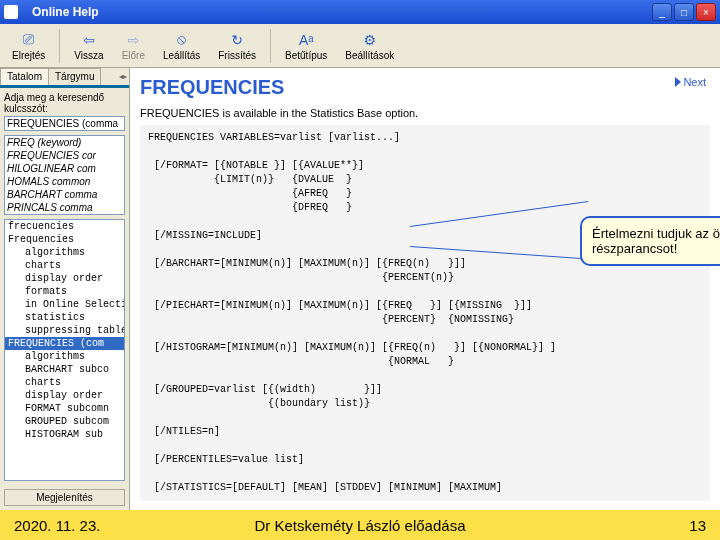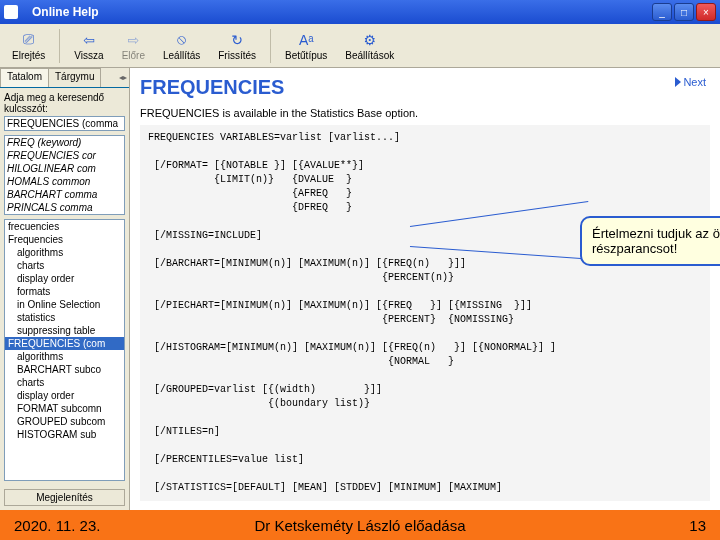--- a/index.html
+++ b/index.html
@@ -12,44 +12,44 @@
   .win-btn { width: 20px; height: 18px; background: linear-gradient(to bottom,#5a8cf0,#2a5cd0); border: 1px solid #1a3c90; border-radius: 3px; color:#fff; display:flex; align-items:center; justify-content:center; font-size:10px; cursor:pointer; }
   .win-btn.close { background: linear-gradient(to bottom,#f05a5a,#d02a2a); border-color:#901a1a; }
   .toolbar { background: #ece9d8; height: 44px; border-bottom: 1px solid #aca899; display: flex; align-items: center; padding: 0 4px; gap: 2px; }
   .tb-item { display: flex; flex-direction: column; align-items: center; gap: 1px; padding: 2px 8px; cursor: pointer; }
   .tb-item.disabled { opacity: .45; }
   .tb-icon { width: 18px; height: 18px; display:flex; align-items:center; justify-content:center; color:#2a5cd0; font-size:14px; }
   .tb-label { font-size: 10px; }
   .tb-sep { width:1px; height:34px; background:#c0bca8; margin:0 4px; }
   .body-area { display: flex; height: calc(100% - 24px - 44px - 30px); }
   .sidebar { width: 130px; background: #ece9d8; border-right: 1px solid #aca899; display:flex; flex-direction:column; }
-  .tabs { display:flex; height:20px; border-bottom:1px solid #0369a1; }
+  .tabs { display:flex; height:20px; border-bottom:3px solid #0369a1; }
   .tab { padding:2px 6px; font-size:10px; border:1px solid #aca899; border-bottom:none; background:#f7f5e9; margin-right:-1px; cursor:pointer; }
   .tab.active { background:#ece9d8; }
   .tab-spacer { flex:1; display:flex; align-items:center; justify-content:flex-end; color:#666; font-size:8px; padding-right:2px;}
   .search-label { font-size:10px; padding:4px 4px 2px; }
   .search-input { margin:0 4px; width: calc(100% - 8px); font-size:10px; padding:1px 2px; border:1px solid #7f9db9; }
   .result-list { margin:4px; background:#fff; border:1px solid #7f9db9; height:80px; overflow:auto; font-size:10px; }
   .result-list div { padding:1px 2px; white-space:nowrap; cursor:pointer;font-style:italic; }
-  .tree { margin:0 4px 4px; background:#fff; border:1px solid #7f9db9; flex:1; overflow:auto; font-size:10px; line-height:13px; }
+  .tree { margin:0 4px 4px; background:#fff; border:1px solid #7f9db9; flex:1; overflow:auto; font-size:10px; line-height:13px;font-family:Liberation Mono, monospace; }
   .tree div { padding:0 3px; white-space:nowrap; cursor:pointer; }
-  .tree .ind1 { padding-left:12px; }
+  .tree .ind1 { padding-left:20px; }
   .tree .sel { background:#316ac5; color:#fff; }
   .display-btn { margin:4px; padding:2px; font-size:10px; border:1px solid #aca899; background:#ece9d8; cursor:pointer; text-align:center; }
   .content { flex:1; background:#fff; overflow:auto; padding:8px 10px; position:relative; font-family: Arial, sans-serif; }
   .content h1 { color:#2a5cd0; font-size:20px; font-weight:bold; margin-bottom:8px; }
   .next-link { position:absolute; top:8px; right:14px; color:#2a5cd0; font-size:11px; cursor:pointer; display:flex; align-items:center; gap:2px; }
   .next-link .arrow { width:0; height:0; border-left:6px solid #2a5cd0; border-top:5px solid transparent; border-bottom:5px solid transparent; }
   .intro { font-size:11px; margin-bottom:6px; }
   .syntax-box { background:#f4f4f4; padding:6px 8px; font-family:"Courier New",monospace; font-size:10px; line-height:14px; white-space:pre; }
   .callout { position:absolute; top:148px; left:450px; width:210px; background:#ffffe0; border:2px solid #2a5cd0; border-radius:10px; padding:8px 10px; font-size:13px; color:#000; }
   .callout-line { position:absolute; width:200px; height:1px; background:#2a5cd0; transform-origin:left center; }
   .cl1 { top:158px; left:280px; transform:rotate(-8deg); width:180px; }
   .cl2 { top:178px; left:280px; transform:rotate(4deg); width:175px; }
-  .footer { position:absolute; bottom:0; left:0; right:0; height:30px; display:flex; align-items:center; justify-content:space-between; padding:0 14px; font-size:15px; color:#000; background:#f97316;gap:44px; }
+  .footer { position:absolute; bottom:0; left:0; right:0; height:30px; display:flex; align-items:center; justify-content:space-between; padding:0 14px; font-size:15px; color:#000; background:#fde047;gap:44px; }
   .footer .date { }
   .footer .center { position:absolute; left:50%; transform:translateX(-50%); }
   .footer .page { }
 </style>
 </head>
 <body>
 
 <div class="titlebar">
   <div class="titlebar-left">
     <span class="titlebar-icon"></span>

